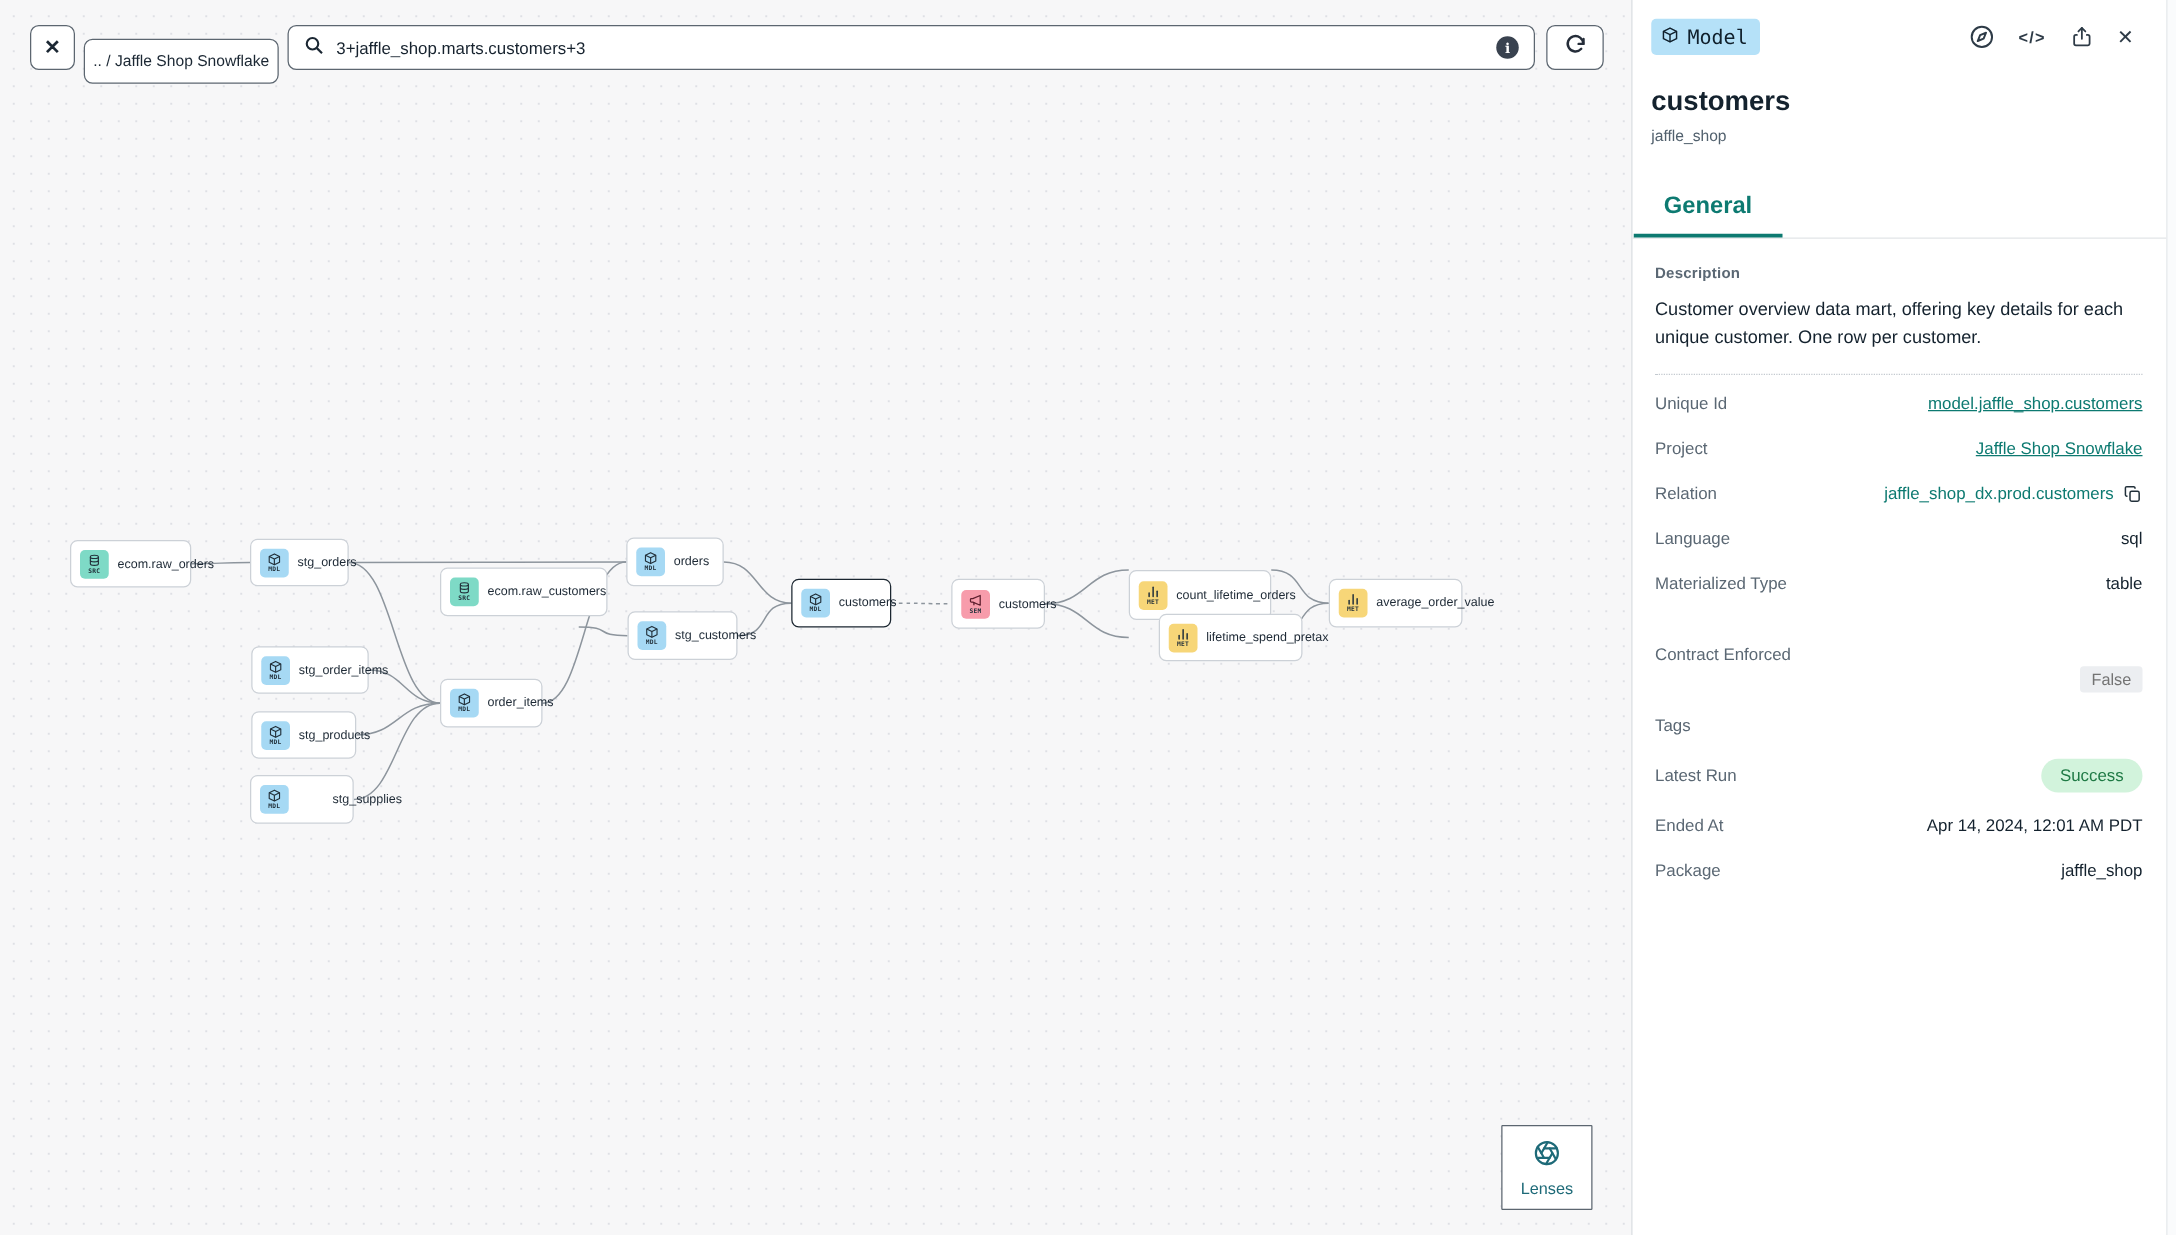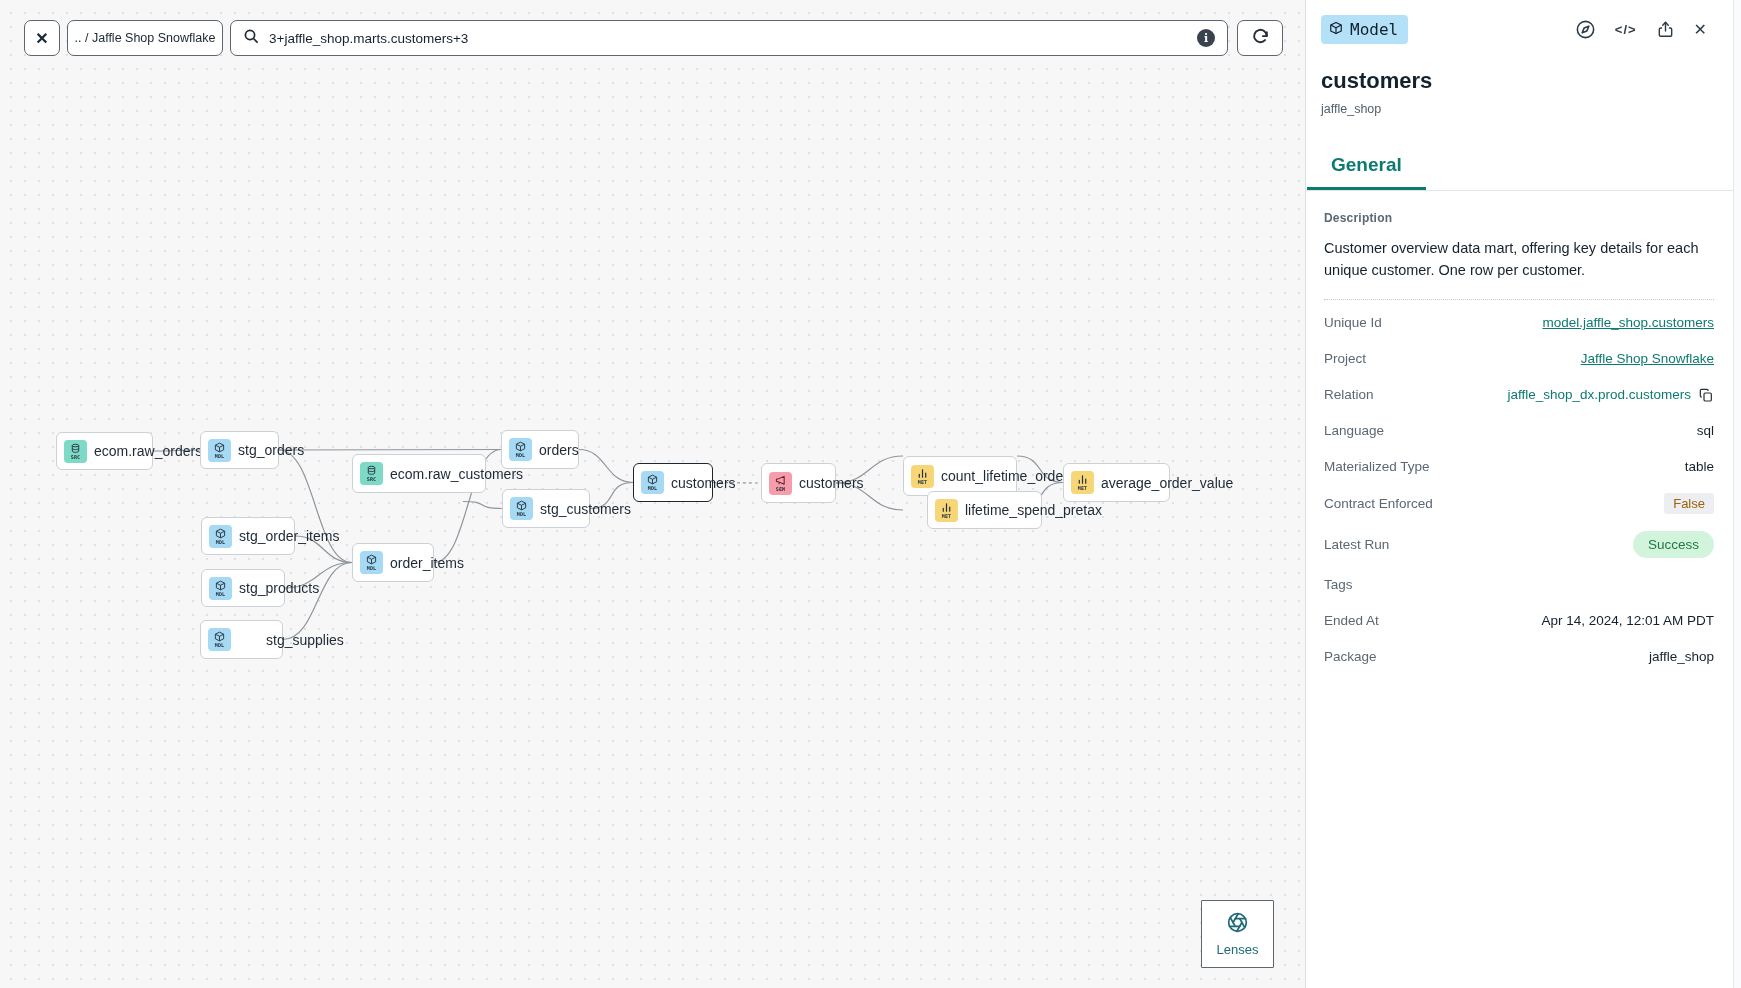--- a/index.html
+++ b/index.html
@@ -9,21 +9,21 @@
   
   #canvas { position:absolute; left:0; top:0; width:1305px; height:988px;
     background-color:#f7f7f8;
     background-image:radial-gradient(circle,#dee0e5 1px, transparent 1.2px);
     background-size:14px 14px; background-position:4px 6px; overflow:hidden; }
 
   .ctl { position:absolute; background:#fff; border:1px solid #5c6670;
     border-radius:7px; height:36px; display:flex; align-items:center;
     justify-content:center; color:#1b2733; }
   #close-btn   { left:24px;  top:20px; width:36px; font-size:16px; font-weight:bold; cursor:pointer; }
-  #breadcrumb  { left:67px;  top:20px; width:156px; font-size:12.5px; cursor:pointer; }
+  #breadcrumb  { left:67px;  top:31px; width:156px; font-size:12.5px; cursor:pointer; }
   #search-bar  { left:230px; top:20px; width:998px; justify-content:flex-start;
                  padding:0 12px; gap:10px; }
   #search-text { font-size:13.5px; color:#16222e; flex:1; border:none; outline:none;
                  background:transparent; font-family:"Liberation Sans",sans-serif; }
   #info-icon { width:18px; height:18px; border-radius:50%; background:#39424f; color:#fff;
     font-size:11px; font-weight:bold; display:flex; align-items:center; justify-content:center;
     font-family:"DejaVu Serif",serif; }
   #refresh-btn { left:1237px; top:20px; width:46px; cursor:pointer; }
 
   #lenses-btn { position:absolute; left:1201px; top:900px; width:73px; height:68px;
@@ -33,21 +33,21 @@
 
   
   .node { position:absolute; background:#fff; border:1px solid #ccd1d7; border-radius:6px;
     display:flex; align-items:center; gap:7px; padding-left:7px; cursor:pointer; }
   .node.selected { border:1.6px solid #1b2630; }
   .nicon { width:23px; height:23px; border-radius:4px; display:flex; flex-direction:column;
     align-items:center; justify-content:center; flex:none; }
   .nicon svg { display:block; }
   .nicon .tag { font-family:"DejaVu Sans Mono",monospace; font-size:5px; font-weight:bold;
     color:#22303a; line-height:1; margin-top:1px; letter-spacing:.2px; }
-  .nlabel { font-size:14px; color:#1d2935; white-space:nowrap; }
+  .nlabel { font-size:10px; color:#1d2935; white-space:nowrap; }
   #edges { position:absolute; left:0; top:0; pointer-events:none; }
   #edges path { stroke:#8d959d; stroke-width:1.2; fill:none; }
   #edges path.dashed { stroke-dasharray:3 3; }
 
   
   #panel { position:absolute; left:1305px; top:0; width:436px; height:988px;
     background:#fff; border-left:1px solid #d9dde1; }
   #panel .gutter { position:absolute; right:0; top:0; bottom:0; width:8px;
     background:#fafbfc; border-left:1px solid #e6e9ec; }
 
@@ -75,21 +75,21 @@
     max-width:392px; }
   .dotted-sep { border:none; border-top:1px dotted #c3c9cf; margin:17px 0 5px; }
 
   .row { display:flex; align-items:center; justify-content:space-between;
     padding:8.5px 0; min-height:36px; font-size:13.5px; }
   .rlabel { color:#5b6874; }
   .rvalue { color:#14222e; text-align:right; }
   .rlink  { color:#0d7a71; text-decoration:underline; cursor:pointer; }
   .rteal  { color:#0d7a71; display:inline-flex; align-items:center; gap:7px; }
   .copy-btn { cursor:pointer; display:flex; color:#22303a; }
-  .badge-gray { background:#eceef1; border-radius:3px; padding:3px 9px; color:#a16207; font-size:13px; }
+  .badge-gray { background:#eceef1; border-radius:3px; padding:3px 9px; color:#737373; font-size:13px;margin-top:40px; }
   .badge-success { background:#d2f3dc; border-radius:999px; padding:6px 15px;
     color:#1f7a45; font-size:13.5px; }
 </style>
 </head>
 <body>
 
 <div id="canvas">
   <svg id="edges" width="1305" height="988">
       <path d="M153 451 C181 451 172 450 200 450"></path>
       <path d="M279 450 C390 450 390 449.5 501 449.5"></path>
@@ -378,28 +378,28 @@
     </div>
     <div class="row">
       <span class="rlabel">Materialized Type</span>
       <span class="rvalue">table</span>
     </div>
     <div class="row">
       <span class="rlabel">Contract Enforced</span>
       <span class="badge-gray">False</span>
     </div>
     <div class="row">
+      <span class="rlabel">Tags</span>
+      <span class="rvalue"></span>
+    </div>
+    <div class="row">
       <span class="rlabel">Latest Run</span>
       <span class="badge-success">Success</span>
     </div>
     <div class="row">
-      <span class="rlabel">Tags</span>
-      <span class="rvalue"></span>
-    </div>
-    <div class="row">
       <span class="rlabel">Ended At</span>
       <span class="rvalue">Apr 14, 2024, 12:01 AM PDT</span>
     </div>
     <div class="row">
       <span class="rlabel">Package</span>
       <span class="rvalue">jaffle_shop</span>
     </div>
   </div>
 
   <div class="gutter"></div>

